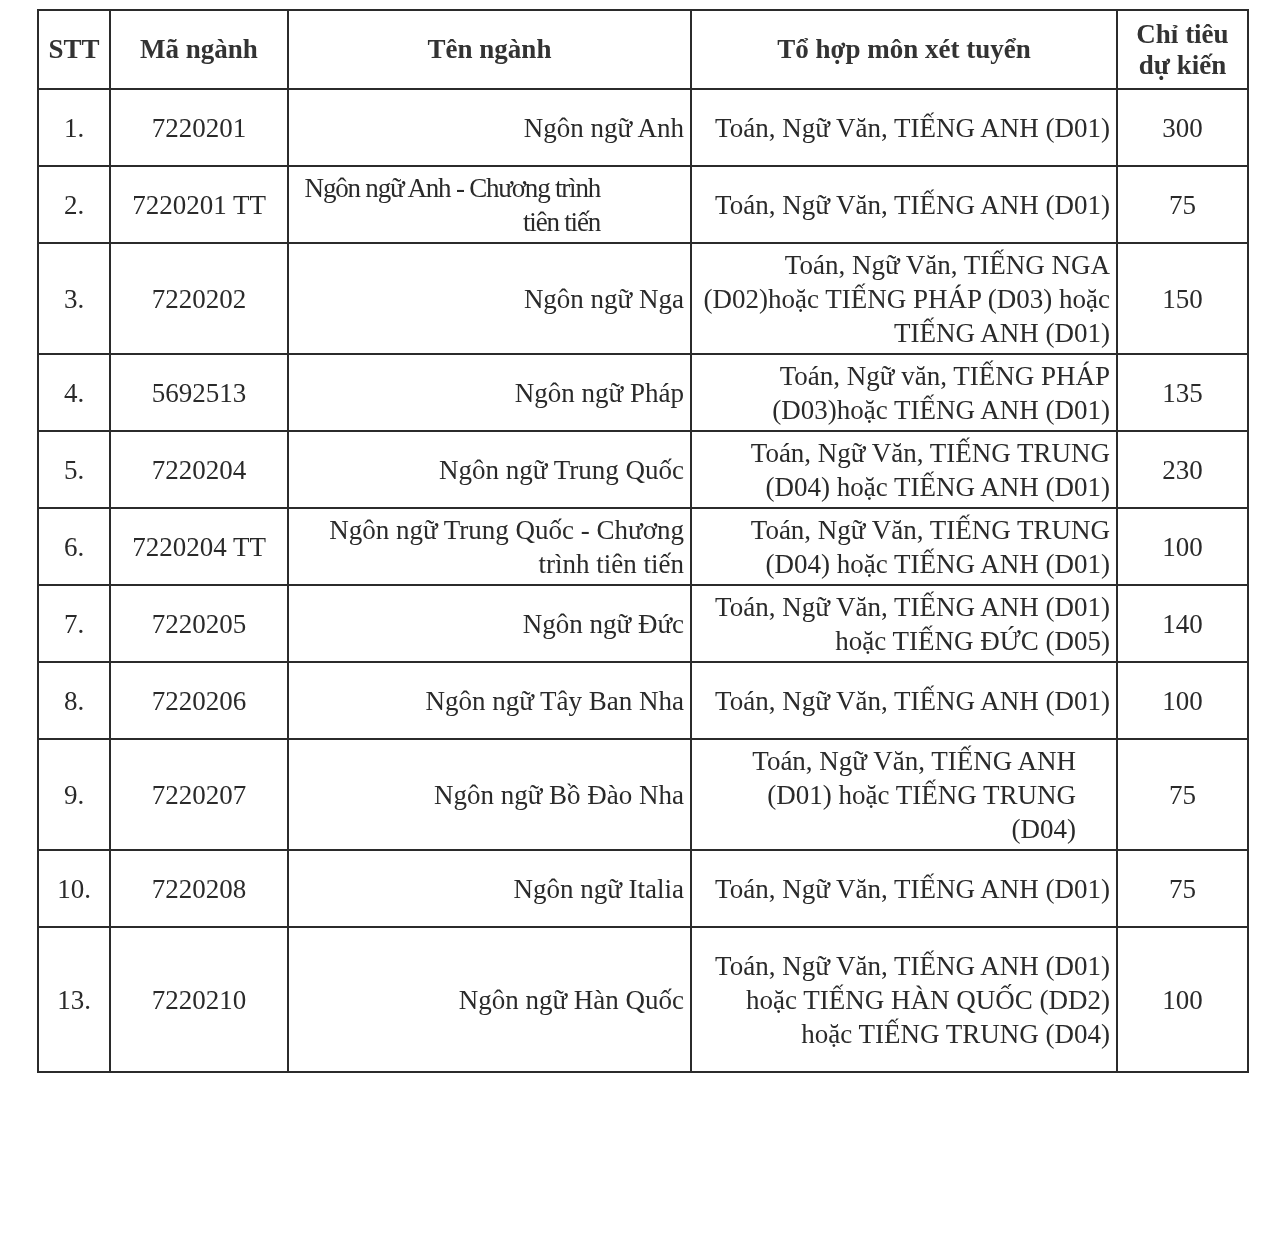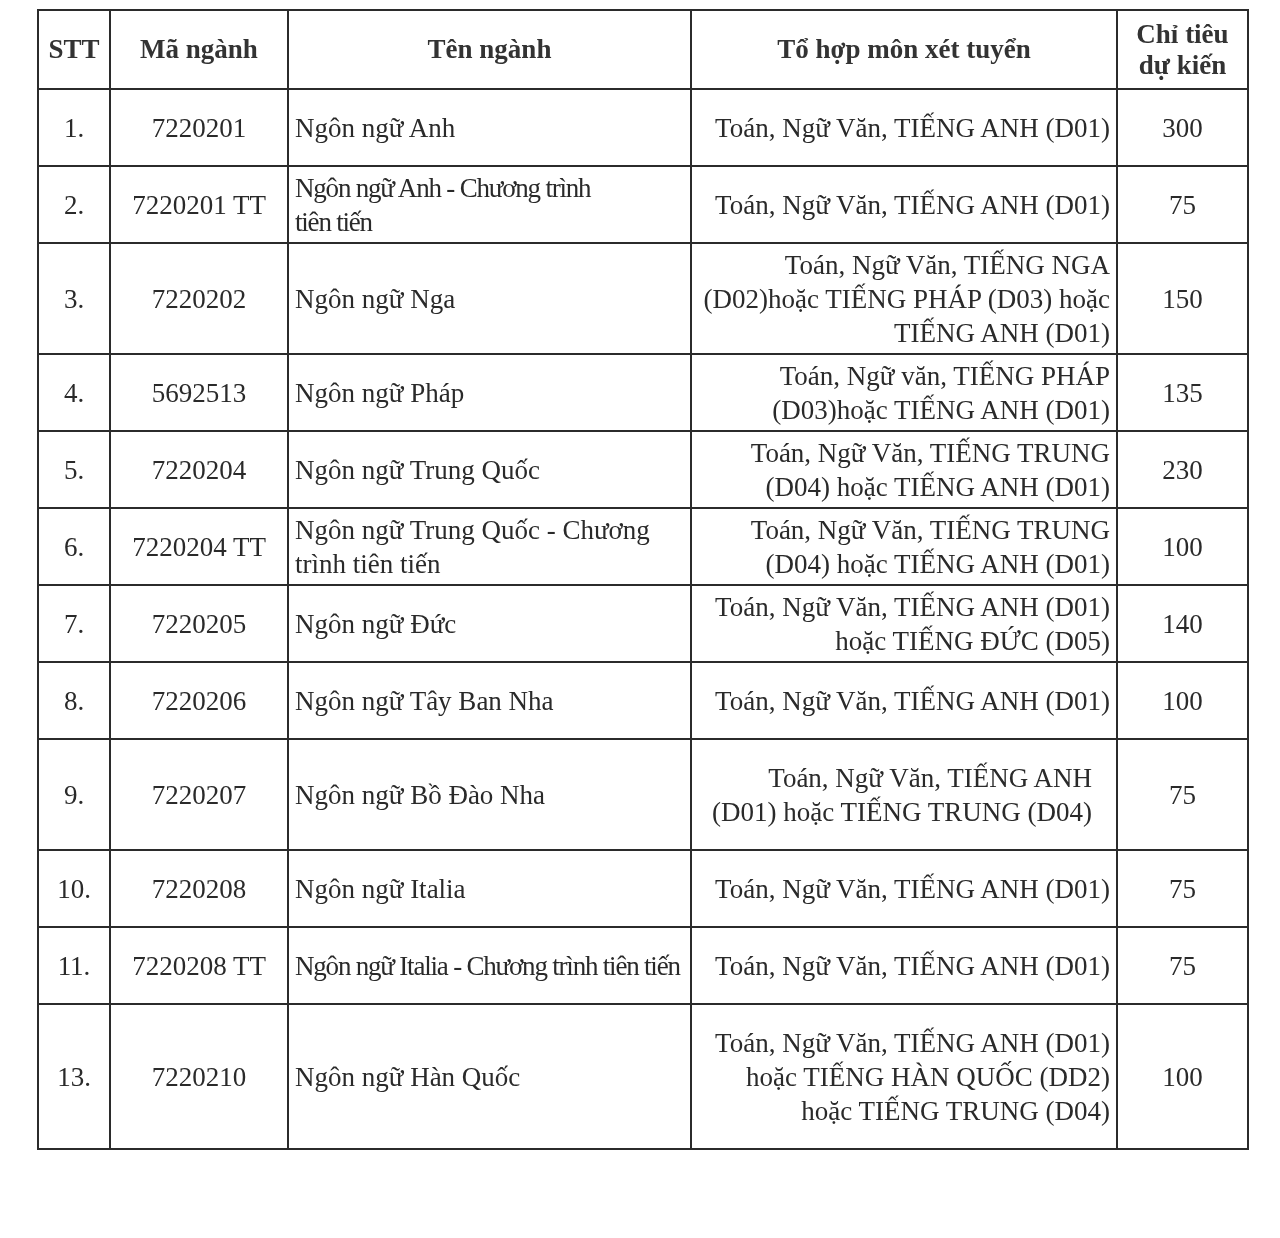--- a/index.html
+++ b/index.html
@@ -14,21 +14,21 @@
       border:2.5px solid #2b2b2b;
       padding:0 6px;
       vertical-align:middle;
       font-size:27px;
       line-height:34px;
       overflow:hidden;
     }
     table.main th { font-weight:bold; text-align:center; color:#333; line-height:31px; }
     .c-stt { text-align:center; }
     .c-code { text-align:center;margin-left:16px; }
-    .c-name { text-align:left; }
+    .c-name { text-align:right; }
     .c-name.narrow { letter-spacing:-1.2px; }
     .c-comb { text-align:right; }
     .c-quota { text-align:center;font-family:Liberation Serif, serif; }
     col.w1 { width:72px; } col.w2 { width:178px; } col.w3 { width:403px; }
     col.w4 { width:426px; } col.w5 { width:131px; }
     tr.h-head { height:79px;padding-left:44px; }
     tr.h2 { height:77px; }
     tr.h3 { height:111px; }
     tr.h4 { height:145px; }
   </style>
@@ -106,34 +106,27 @@
       <td class="c-stt">8.</td>
       <td class="c-code">7220206</td>
       <td class="c-name">Ngôn ngữ Tây Ban Nha</td>
       <td class="c-comb">Toán, Ngữ Văn, TIẾNG ANH (D01)</td>
       <td class="c-quota">100</td>
     </tr>
     <tr class="h3">
       <td class="c-stt">9.</td>
       <td class="c-code">7220207</td>
       <td class="c-name">Ngôn ngữ Bồ Đào Nha</td>
-      <td class="c-comb" style="padding-right:24px;">Toán, Ngữ Văn, TIẾNG ANH (D01) hoặc TIẾNG TRUNG (D04)</td>
+      <td class="c-comb" style="padding-right:40px;">Toán, Ngữ Văn, TIẾNG ANH (D01) hoặc TIẾNG TRUNG (D04)</td>
       <td class="c-quota">75</td>
     </tr>
     <tr class="h2">
       <td class="c-stt">10.</td>
       <td class="c-code">7220208</td>
       <td class="c-name">Ngôn ngữ Italia</td>
-      <td class="c-comb">Toán, Ngữ Văn, TIẾNG ANH (D01)</td>
-      <td class="c-quota">75</td>
-    </tr>
-    <tr class="h2">
-      <td class="c-stt">11.</td>
-      <td class="c-code">7220208 TT</td>
-      <td class="c-name narrow">Ngôn ngữ Italia - Chương trình tiên tiến</td>
       <td class="c-comb">Toán, Ngữ Văn, TIẾNG ANH (D01)</td>
       <td class="c-quota">75</td>
     </tr>
     <tr class="h4">
       <td class="c-stt">13.</td>
       <td class="c-code">7220210</td>
       <td class="c-name">Ngôn ngữ Hàn Quốc</td>
       <td class="c-comb">Toán, Ngữ Văn, TIẾNG ANH (D01) hoặc TIẾNG HÀN QUỐC (DD2) hoặc TIẾNG TRUNG (D04)</td>
       <td class="c-quota">100</td>
     </tr>

